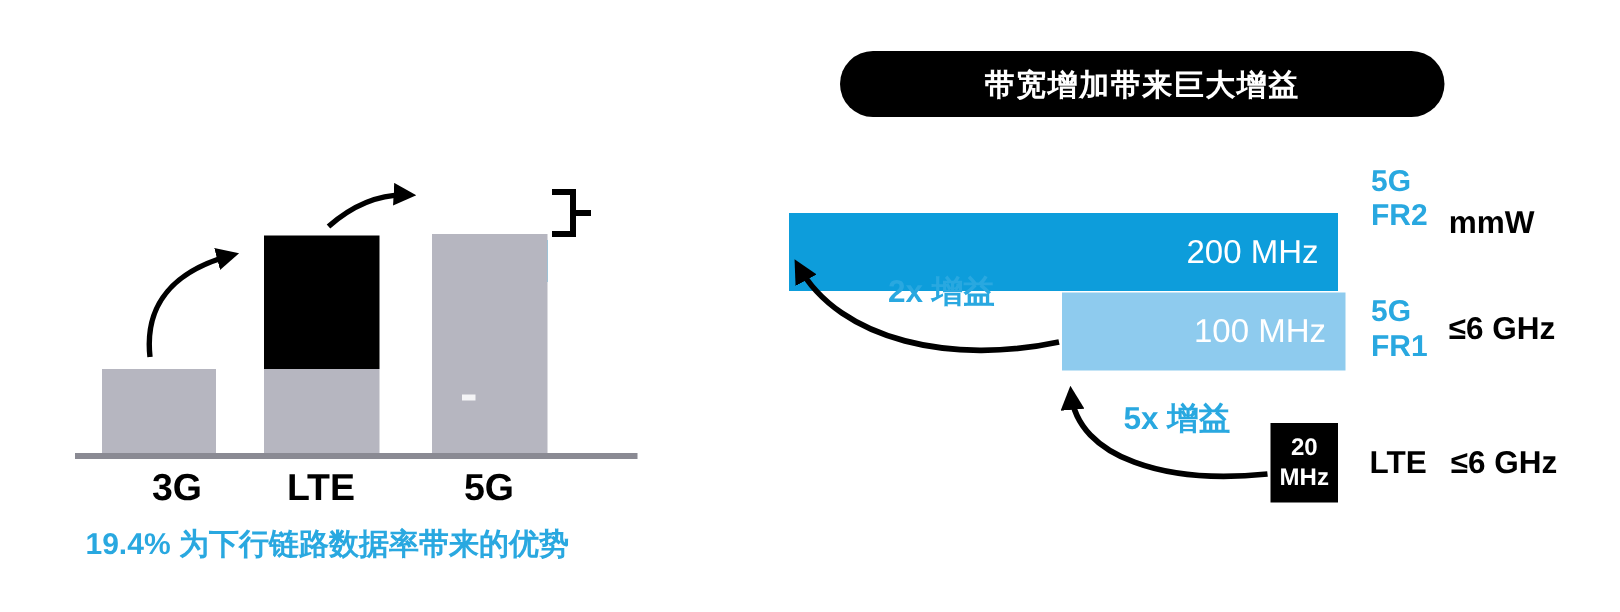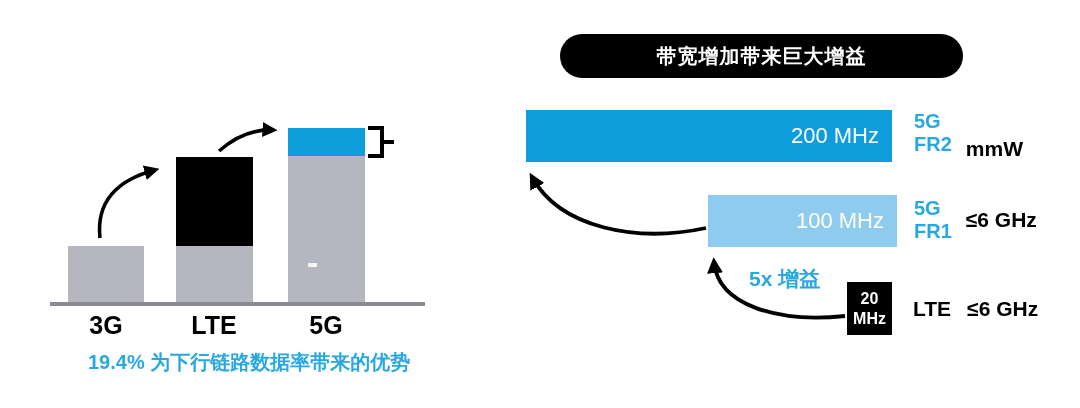--- a/index.html
+++ b/index.html
@@ -10,21 +10,21 @@
   .pill{
     position:absolute;height:44px;background:#000;border-radius:22px;
     color:#fff;font-size:20px;font-weight:bold;display:flex;align-items:center;justify-content:center;
     letter-spacing:1px;
   }
   .pill-left{left:62px;top:34px;width:398px;}
   .pill-right{left:560px;top:34px;width:403px;}
   .bar{position:absolute;}
   .gray{background:#b6b6c0;}
   .blk{background:#000;}
-  .blue{background:#0d9ddb;}
+  .blue{background:#0d9ddb;margin-top:32px;}
   .lblue{background:#8ecbee;}
   .baseline{position:absolute;left:50px;top:302px;width:375px;height:4px;background:#8a8a93;}
   .axis-label{
     position:absolute;top:311px;width:80px;text-align:center;
     font-size:25px;font-weight:bold;color:#000;
   }
   .caption{position:absolute;top:349px;font-size:20px;font-weight:600;color:#29a8e0;white-space:nowrap;}
   .gain-text{position:absolute;font-size:21px;font-weight:bold;color:#29a8e0;white-space:nowrap;}
   .hbar-value{
     position:absolute;color:#fff;font-size:22px;display:flex;align-items:center;justify-content:flex-end;
@@ -49,26 +49,26 @@
 
   <div class="bar gray" style="left:68px;top:246px;width:76px;height:57px;"></div>
   <div class="bar blk" style="left:176px;top:157px;width:77px;height:89px;"></div>
   <div class="bar gray" style="left:176px;top:246px;width:77px;height:57px;"></div>
   <div class="bar blue" style="left:288px;top:128px;width:77px;height:28px;"></div>
   <div class="bar gray" style="left:288px;top:156px;width:77px;height:147px;"></div>
   <div class="dash"></div>
 
   <div class="baseline"></div>
 
-  <div class="axis-label" style="left:66px;">3G</div>
+  <div class="axis-label" style="left:78px;">3G</div>
   <div class="axis-label" style="left:174px;">LTE</div>
   <div class="axis-label" style="left:286px;">5G</div>
 
 
-  <div class="caption" style="left:57px;margin-left:31px;">19.4% 为下行链路数据率带来的优势</div>
+  <div class="caption" style="left:57px;">19.4% 为下行链路数据率带来的优势</div>
 
   <div class="pill pill-right">
     <span>带宽增加带来巨大增益</span>
   </div>
 
   <div class="bar blue hbar-value" style="left:526px;top:110px;width:366px;height:52px;">
     <span>200 MHz</span>
   </div>
   <div class="bar lblue hbar-value" style="left:708px;top:195px;width:189px;height:52px;">
     <span>100 MHz</span>
@@ -92,20 +92,21 @@
       <span>FR1</span>
     </div>
     <span class="spectrum" style="margin-top:11px;">≤6 GHz</span>
   </div>
 
   <div class="lte-row" style="left:913px;top:297px;">
     <span>LTE</span>
     <span>≤6 GHz</span>
   </div>
 
+  <div class="gain-text" style="left:592px;top:180px;">2x 增益</div>
   <div class="gain-text" style="left:749px;top:265px;">5x 增益</div>
 
 
   <svg class="overlay" width="1080" height="408" viewBox="0 0 1080 408">
     <defs>
       <marker id="ah" viewBox="0 0 10 10" refX="7" refY="5" markerWidth="4.2" markerHeight="4.2" orient="auto-start-reverse" markerUnits="strokeWidth">
         <path d="M0,0 L10,5 L0,10 z" fill="#000"></path>
       </marker>
     </defs>
 

